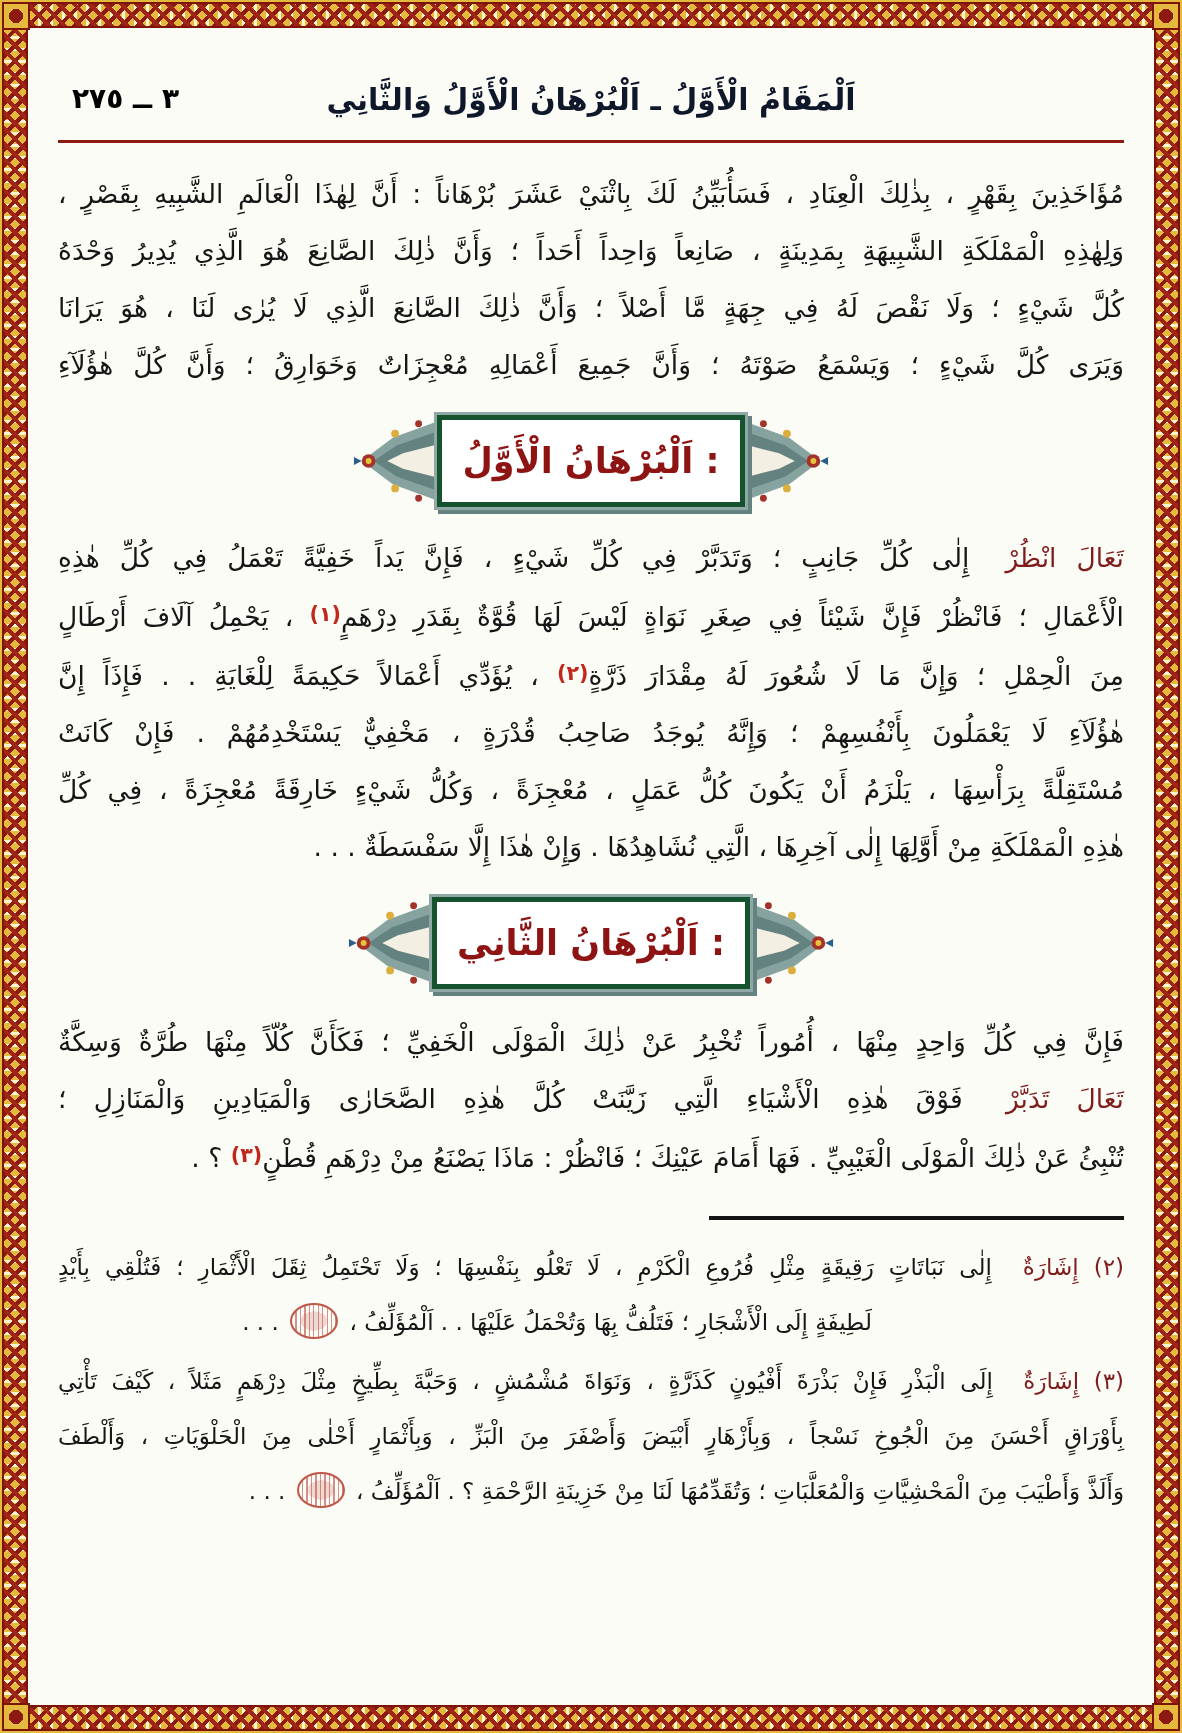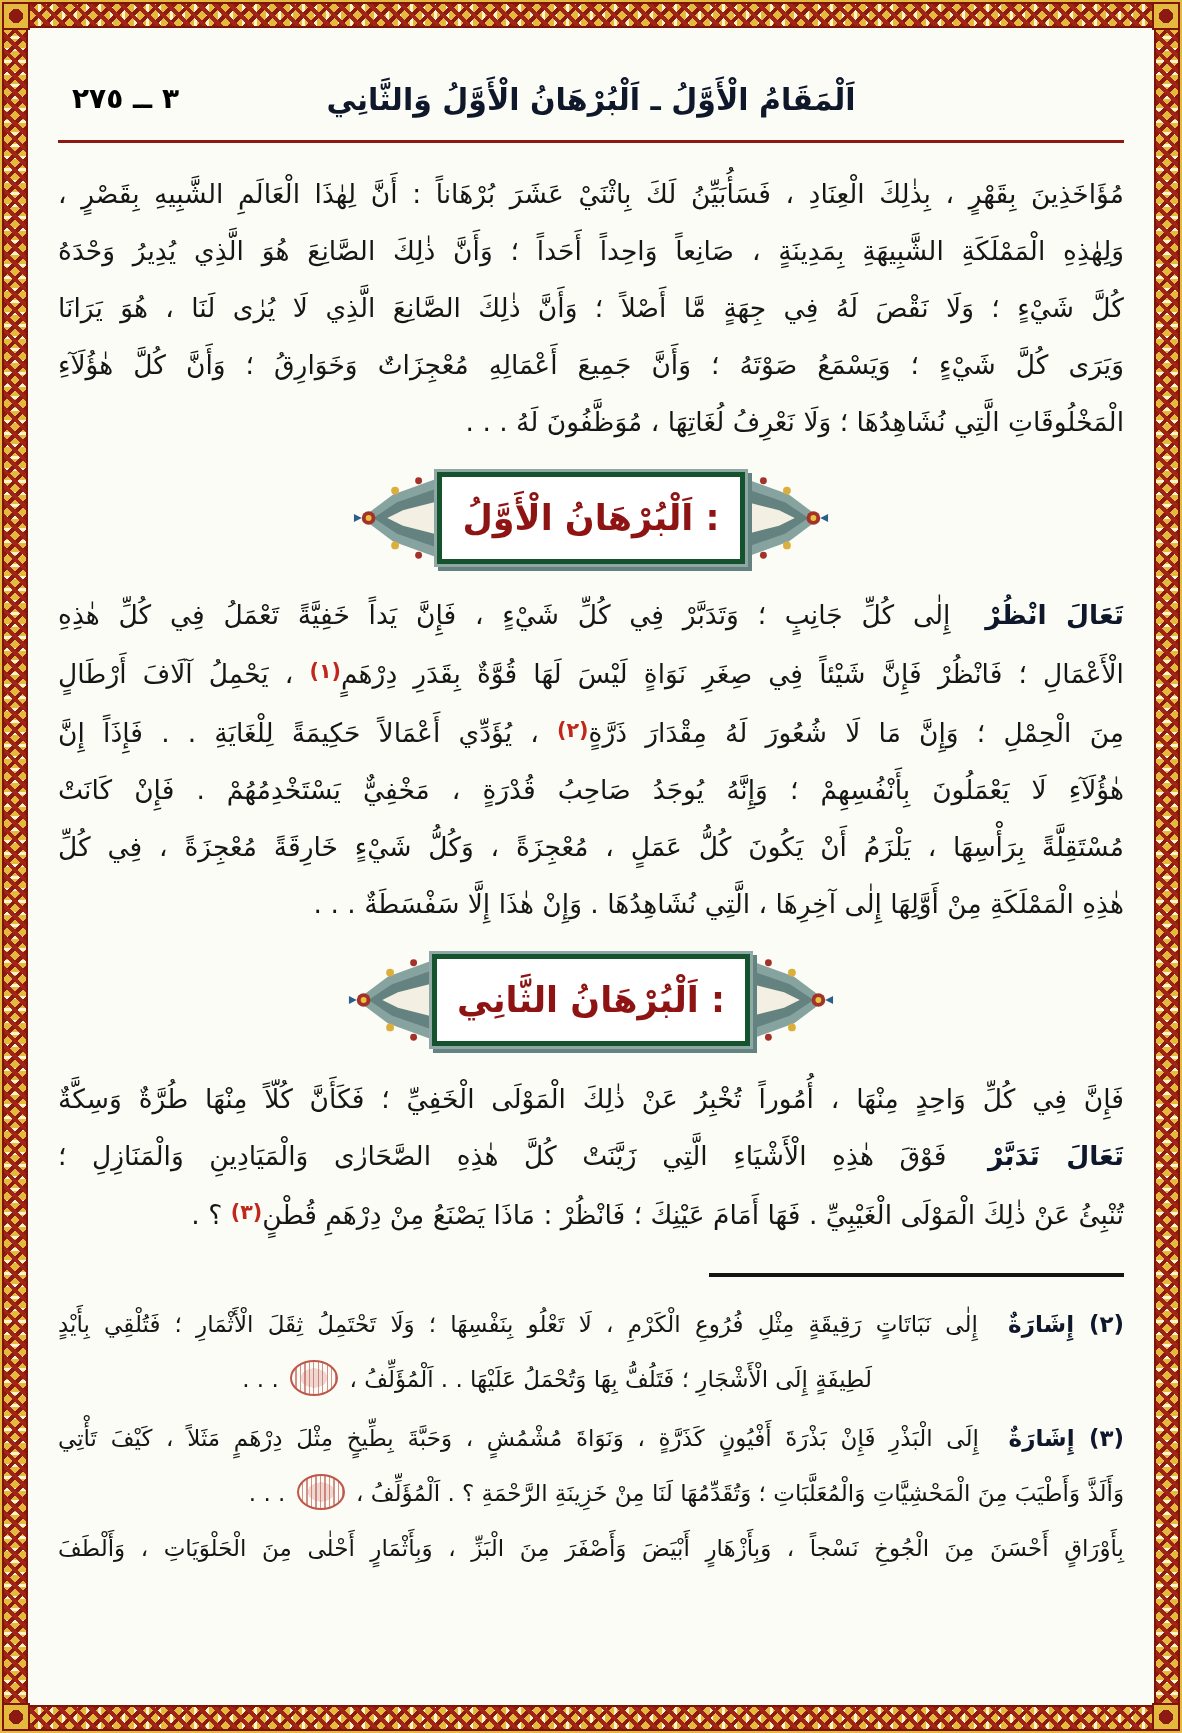--- a/index.html
+++ b/index.html
@@ -39,21 +39,21 @@
   
   .content{position:absolute;top:64px;left:58px;right:58px;bottom:44px;direction:rtl;color:#161616;}
   .header{position:relative;padding-top:14px;text-align:center;}
   .header .title{font-size:30px;font-weight:bold;color:#0f172a;line-height:44px;}
   .header .pagenum{position:absolute;left:14px;top:18px;font-size:28px;font-weight:bold;color:#000000;}
   .header-rule{height:3px;background:#8c1a12;margin-top:18px;}
 
   .para{margin-top:22px;font-size:26.5px;}
   .para .line{line-height:57px;text-align:justify;text-align-last:justify;}
   .para .line.end{text-align-last:auto;}
-  .red{color:#0f172a;font-weight:bold;margin-left:16px;}
+  .red{color:#7f1d1d;font-weight:normal;margin-left:16px;}
   .ref{color:#c0281c;font-size:.78em;vertical-align:5px;font-weight:bold;}
 
   
   .ornament{display:flex;align-items:center;justify-content:center;direction:ltr;height:108px;margin:14px 0 4px;}
   .wing{width:92px;height:98px;flex:0 0 auto;}
   .wing.flip{transform:scaleX(-1);}
   .orn-box{
     position:relative;z-index:1;min-width:296px;height:82px;margin:0 -8px;
     display:flex;align-items:center;justify-content:center;
     background:#fff;border:5px solid #14532d;
@@ -96,21 +96,20 @@
       <div class="title">اَلْمَقَامُ الْأَوَّلُ ـ اَلْبُرْهَانُ الْأَوَّلُ وَالثَّانِي</div>
       <div class="pagenum">٣ ــ ٢٧٥</div>
       <div class="header-rule"></div>
     </div>
 
     <div class="para">
         <div class="line"><span>مُؤَاخَذِينَ بِقَهْرٍ ، بِذٰلِكَ الْعِنَادِ ، فَسَأُبَيِّنُ لَكَ بِاثْنَيْ عَشَرَ بُرْهَاناً : أَنَّ لِهٰذَا الْعَالَمِ الشَّبِيهِ بِقَصْرٍ ،</span></div>
         <div class="line"><span>وَلِهٰذِهِ الْمَمْلَكَةِ الشَّبِيهَةِ بِمَدِينَةٍ ، صَانِعاً وَاحِداً أَحَداً ؛ وَأَنَّ ذٰلِكَ الصَّانِعَ هُوَ الَّذِي يُدِيرُ وَحْدَهُ</span></div>
         <div class="line"><span>كُلَّ شَيْءٍ ؛ وَلَا نَقْصَ لَهُ فِي جِهَةٍ مَّا أَصْلاً ؛ وَأَنَّ ذٰلِكَ الصَّانِعَ الَّذِي لَا يُرٰى لَنَا ، هُوَ يَرَانَا</span></div>
         <div class="line"><span>وَيَرَى كُلَّ شَيْءٍ ؛ وَيَسْمَعُ صَوْتَهُ ؛ وَأَنَّ جَمِيعَ أَعْمَالِهِ مُعْجِزَاتٌ وَخَوَارِقُ ؛ وَأَنَّ كُلَّ هٰؤُلَآءِ</span></div>
-        <div class="line end"><span>الْمَخْلُوقَاتِ الَّتِي نُشَاهِدُهَا ؛ وَلَا نَعْرِفُ لُغَاتِهَا ، مُوَظَّفُونَ لَهُ . . .</span></div>
       </div>
 
     <div class="ornament">
       <svg class="wing" viewBox="0 0 92 100">
         <path d="M90 8 L90 92 L40 74 L8 50 L40 26 Z" fill="#87a3a0"></path>
         <path d="M90 18 L90 82 L44 66 L20 50 L44 34 Z" fill="#64827f"></path>
         <path d="M90 32 L90 68 L50 58 L34 50 L50 42 Z" fill="#f3efe2"></path>
         <circle cx="15" cy="50" r="7" fill="#a3322a"></circle>
         <circle cx="15" cy="50" r="3" fill="#e8c33a"></circle>
         <circle cx="42" cy="22" r="4" fill="#dcae3c"></circle>
@@ -183,19 +182,19 @@
 
     <div class="fn-sep"></div>
 
     <div class="footnotes">
       <div class="footnote">
           <div class="line"><span class="red">(٢) إِشَارَةٌ</span><span> إِلٰى نَبَاتَاتٍ رَقِيقَةٍ مِثْلِ فُرُوعِ الْكَرْمِ ، لَا تَعْلُو بِنَفْسِهَا ؛ وَلَا تَحْتَمِلُ ثِقَلَ الْأَثْمَارِ ؛ فَتُلْقِي بِأَيْدٍ</span></div>
           <div class="line hang"><span>لَطِيفَةٍ إِلَى الْأَشْجَارِ ؛ فَتَلُفُّ بِهَا وَتُحْمَلُ عَلَيْهَا . . اَلْمُؤَلِّفُ ، </span><span class="seal"></span><span> . . .</span></div>
         </div>
       <div class="footnote">
           <div class="line"><span class="red">(٣) إِشَارَةٌ</span><span> إِلَى الْبَذْرِ فَإِنْ بَذْرَةَ أَفْيُونٍ كَذَرَّةٍ ، وَنَوَاةَ مُشْمُشٍ ، وَحَبَّةَ بِطِّيخٍ مِثْلَ دِرْهَمٍ مَثَلاً ، كَيْفَ تَأْتِي</span></div>
+          <div class="line"><span>بِأَوْرَاقٍ أَحْسَنَ مِنَ الْجُوخِ نَسْجاً ، وَبِأَزْهَارٍ أَبْيَضَ وَأَصْفَرَ مِنَ الْبَزِّ ، وَبِأَثْمَارٍ أَحْلٰى مِنَ الْحَلْوَيَاتِ ، وَأَلْطَفَ</span></div>
           <div class="line end"><span>وَأَلَذَّ وَأَطْيَبَ مِنَ الْمَحْشِيَّاتِ وَالْمُعَلَّبَاتِ ؛ وَتُقَدِّمُهَا لَنَا مِنْ خَزِينَةِ الرَّحْمَةِ ؟ . اَلْمُؤَلِّفُ ، </span><span class="seal"></span><span> . . .</span></div>
-          <div class="line"><span>بِأَوْرَاقٍ أَحْسَنَ مِنَ الْجُوخِ نَسْجاً ، وَبِأَزْهَارٍ أَبْيَضَ وَأَصْفَرَ مِنَ الْبَزِّ ، وَبِأَثْمَارٍ أَحْلٰى مِنَ الْحَلْوَيَاتِ ، وَأَلْطَفَ</span></div>
         </div>
     </div>
 
   </div>
 </div>
 
 </body></html>

